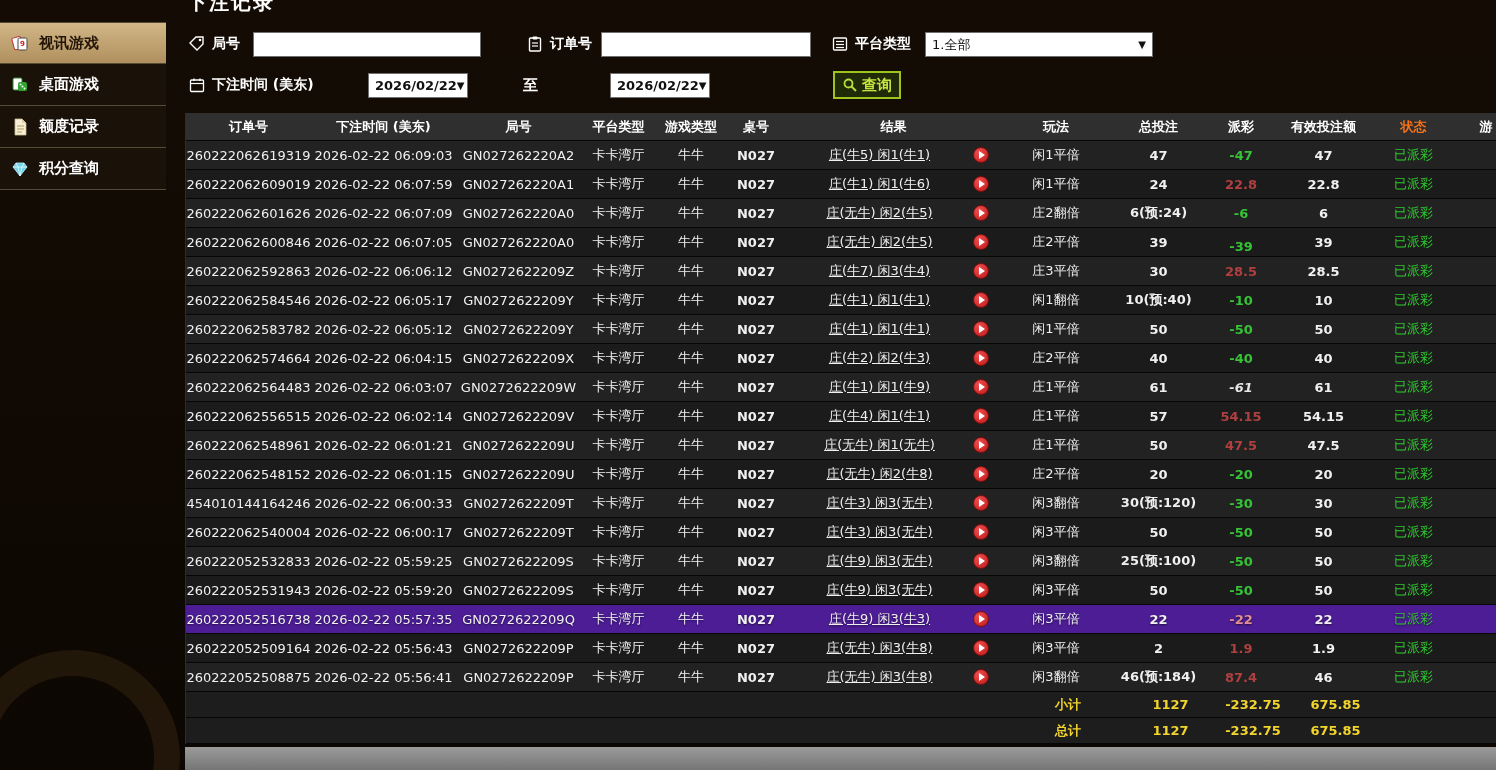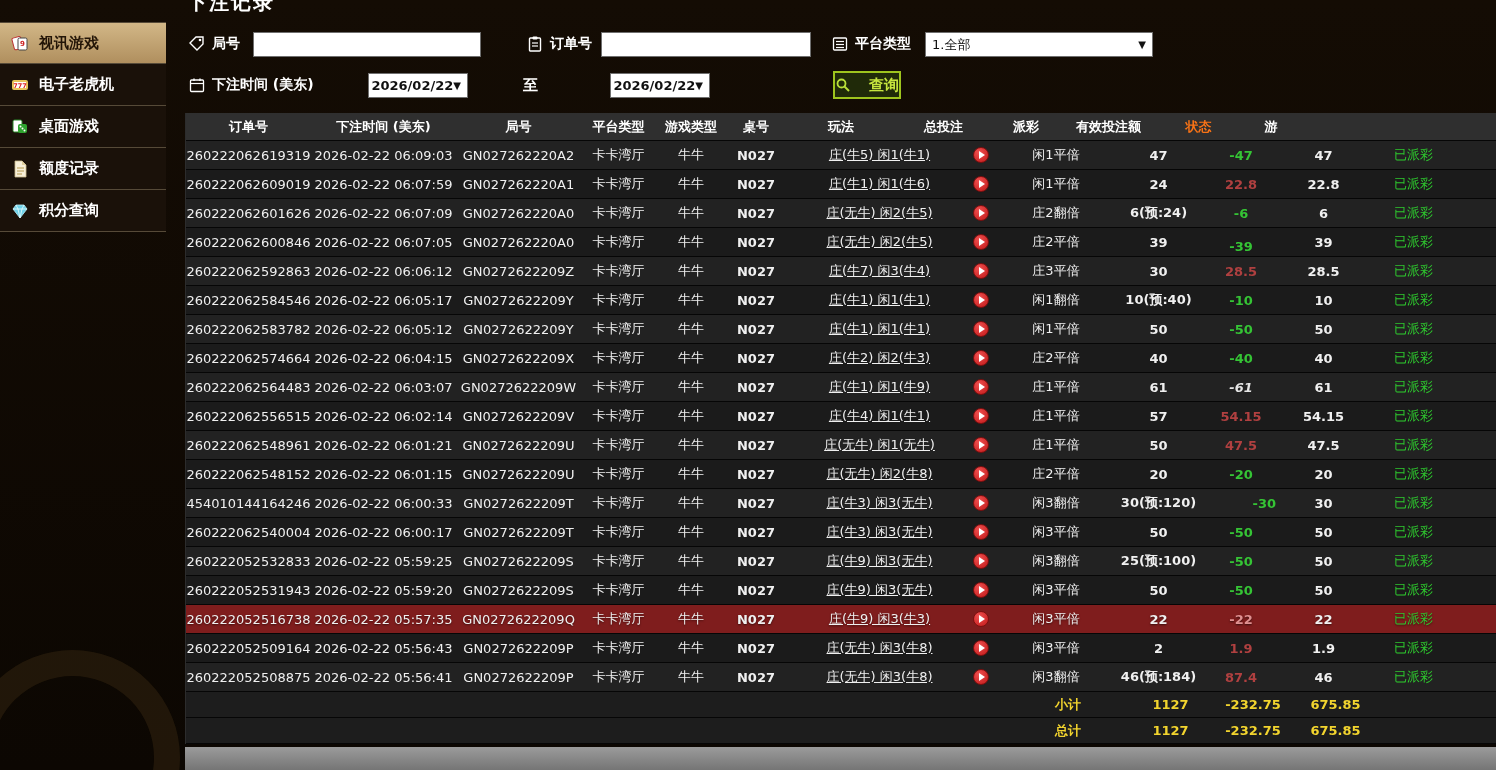--- a/index.html
+++ b/index.html
@@ -19,33 +19,33 @@
   
   .fgroup{position:absolute;height:26px;display:flex;align-items:center;gap:6px;font-size:14px;font-weight:bold;color:#fff;}
   .g-round{left:188px;top:31px;}
   .g-order{left:526px;top:31px;}
   .g-platform{left:831px;top:31px;}
   .g-time{left:188px;top:72px;}
   .to-label{position:absolute;left:523px;top:72px;height:26px;display:flex;align-items:center;font-size:15px;font-weight:bold;color:#fff;}
   .input{position:absolute;height:25px;background:#fff;border:1px solid #6f6f6f;font-size:13px;color:#111;padding:0 5px;outline:none;}
   .i-round{left:253px;top:32px;width:228px;}
   .i-order{left:601px;top:32px;width:210px;}
-  .select{position:absolute;height:25px;background:#fff;color:#111;font-size:13px;font-weight:bold;display:flex;align-items:center;padding:0 6px;cursor:pointer;border:1px solid #6f6f6f;justify-content:flex-end;}
+  .select{position:absolute;height:25px;background:#fff;color:#111;font-size:13px;font-weight:bold;display:flex;align-items:center;padding:0 6px;cursor:pointer;border:1px solid #6f6f6f;}
   .select .arrow{margin-left:auto;font-size:10px;color:#111;}
   .s-platform{left:925px;top:32px;width:228px;font-weight:normal;}
   .s-date1{left:368px;top:73px;width:100px;}
   .s-date2{left:610px;top:73px;width:100px;}
-  .q-btn{position:absolute;left:833px;top:71px;width:68px;height:28px;display:flex;align-items:center;justify-content:space-between;gap:4px;background:#202a09;border:2px solid #9ec41e;color:#c6e53e;font-size:15px;font-weight:bold;cursor:pointer;}
+  .q-btn{position:absolute;left:833px;top:71px;width:68px;height:28px;display:flex;align-items:center;justify-content:center;gap:4px;background:#202a09;border:2px solid #9ec41e;color:#c6e53e;font-size:15px;font-weight:bold;cursor:pointer;}
 
   
   .table{position:absolute;left:185px;top:113px;width:1311px;overflow:hidden;background:#141414;border-left:1px solid #2c2c2c;}
   .tr{display:flex;height:29px;align-items:center;border-bottom:1px solid #060606;background:#222;font-size:13px;color:#f0f0f0;}
   .tr.alt{background:#1b1b1b;}
   .tr.head{height:28px;background:#2f2f2f;font-weight:bold;color:#fff;}
-  .tr.highlighted{background:#7f1d1d;text-shadow:0 1px 2px rgba(0,0,0,.55);}
+  .tr.highlighted{background:#4c1d95;text-shadow:0 1px 2px rgba(0,0,0,.55);}
   .tr.totals{height:26px;background:#1d1d1d;padding-left:12px;}
   .td{text-align:center;overflow:hidden;white-space:nowrap;flex:0 0 auto;}
   .c-order{width:125px;}
   .c-time{width:145px;}
   .c-round{width:125px;}
   .c-platform{width:75px;}
   .c-game{width:70px;}
   .c-table{width:60px;font-weight:700;}
   .c-result{width:215px;display:flex;align-items:center;}
   .res-text{flex:1;text-align:center;overflow:hidden;white-space:nowrap;text-decoration:underline;}
@@ -77,28 +77,20 @@
         <g transform="rotate(-15 8 10)">
             <rect x="3" y="4" width="9" height="12" rx="1.5" fill="#fff" stroke="#b33"></rect>
           </g>
         <rect x="8" y="5" width="9" height="12" rx="1.5" fill="#fff" stroke="#444"></rect>
         <text x="12.5" y="13" font-size="7" fill="#c22" text-anchor="middle" font-weight="bold">9</text>
       </svg>
       <span>视讯游戏</span>
     </div>
     <div class="side-item">
       <svg class="side-icon" viewBox="0 0 20 20">
-        <rect x="2" y="5" width="16" height="10" rx="2" fill="#e8c35a"></rect>
-        <rect x="4" y="7" width="12" height="6" fill="#fff"></rect>
-        <text x="10" y="12.5" font-size="6.5" fill="#d22" text-anchor="middle" font-weight="bold">777</text>
-      </svg>
-      <span>电子老虎机</span>
-    </div>
-    <div class="side-item">
-      <svg class="side-icon" viewBox="0 0 20 20">
         <rect x="3" y="3" width="9" height="12" rx="1.5" fill="#fff" stroke="#2a8a2a"></rect>
         <rect x="8" y="7" width="9" height="9" rx="2" fill="#2fa32f"></rect>
         <circle cx="10.5" cy="9.5" r="1" fill="#fff"></circle>
           <circle cx="14.5" cy="13.5" r="1" fill="#fff"></circle>
           <circle cx="12.5" cy="11.5" r="1" fill="#fff"></circle>
       </svg>
       <span>桌面游戏</span>
     </div>
     <div class="side-item">
       <svg class="side-icon" viewBox="0 0 20 20">
@@ -181,20 +173,21 @@
   </button>
 
   <div class="table">
     <div class="tr head">
       <div class="td c-order">订单号</div>
       <div class="td c-time">下注时间 (美东)</div>
       <div class="td c-round">局号</div>
       <div class="td c-platform">平台类型</div>
       <div class="td c-game">游戏类型</div>
       <div class="td c-table">桌号</div>
+      <div class="td c-result">结果</div>
       <div class="td c-play">玩法</div>
       <div class="td c-bet">总投注</div>
       <div class="td c-payout">派彩</div>
       <div class="td c-valid">有效投注额</div>
       <div class="td c-status">状态</div>
       <div class="td c-extra">游</div>
     </div>
 
     <div id="table-body">
         <div class="tr">
@@ -445,21 +438,21 @@
     <div class="td c-game">牛牛</div>
     <div class="td c-table">N027</div>
     <div class="td c-result">
       <span class="res-text">庄(牛3) 闲3(无牛)</span>
       <span class="play-btn">
               <span class="play-tri"></span>
             </span>
     </div>
     <div class="td c-play">闲3翻倍</div>
     <div class="td c-bet">30(预:120)</div>
-    <div class="td c-payout" style="color: rgb(53, 196, 53); text-align: right;">-30</div>
+    <div class="td c-payout" style="color: rgb(53, 196, 53);">-30</div>
     <div class="td c-valid">30</div>
     <div class="td c-status">已派彩</div>
     <div class="td c-extra"></div>
   </div>
         <div class="tr alt">
     <div class="td c-order">260222062540004</div>
     <div class="td c-time">2026-02-22 06:00:17</div>
     <div class="td c-round">GN0272622209T</div>
     <div class="td c-platform">卡卡湾厅</div>
     <div class="td c-game">牛牛</div>

